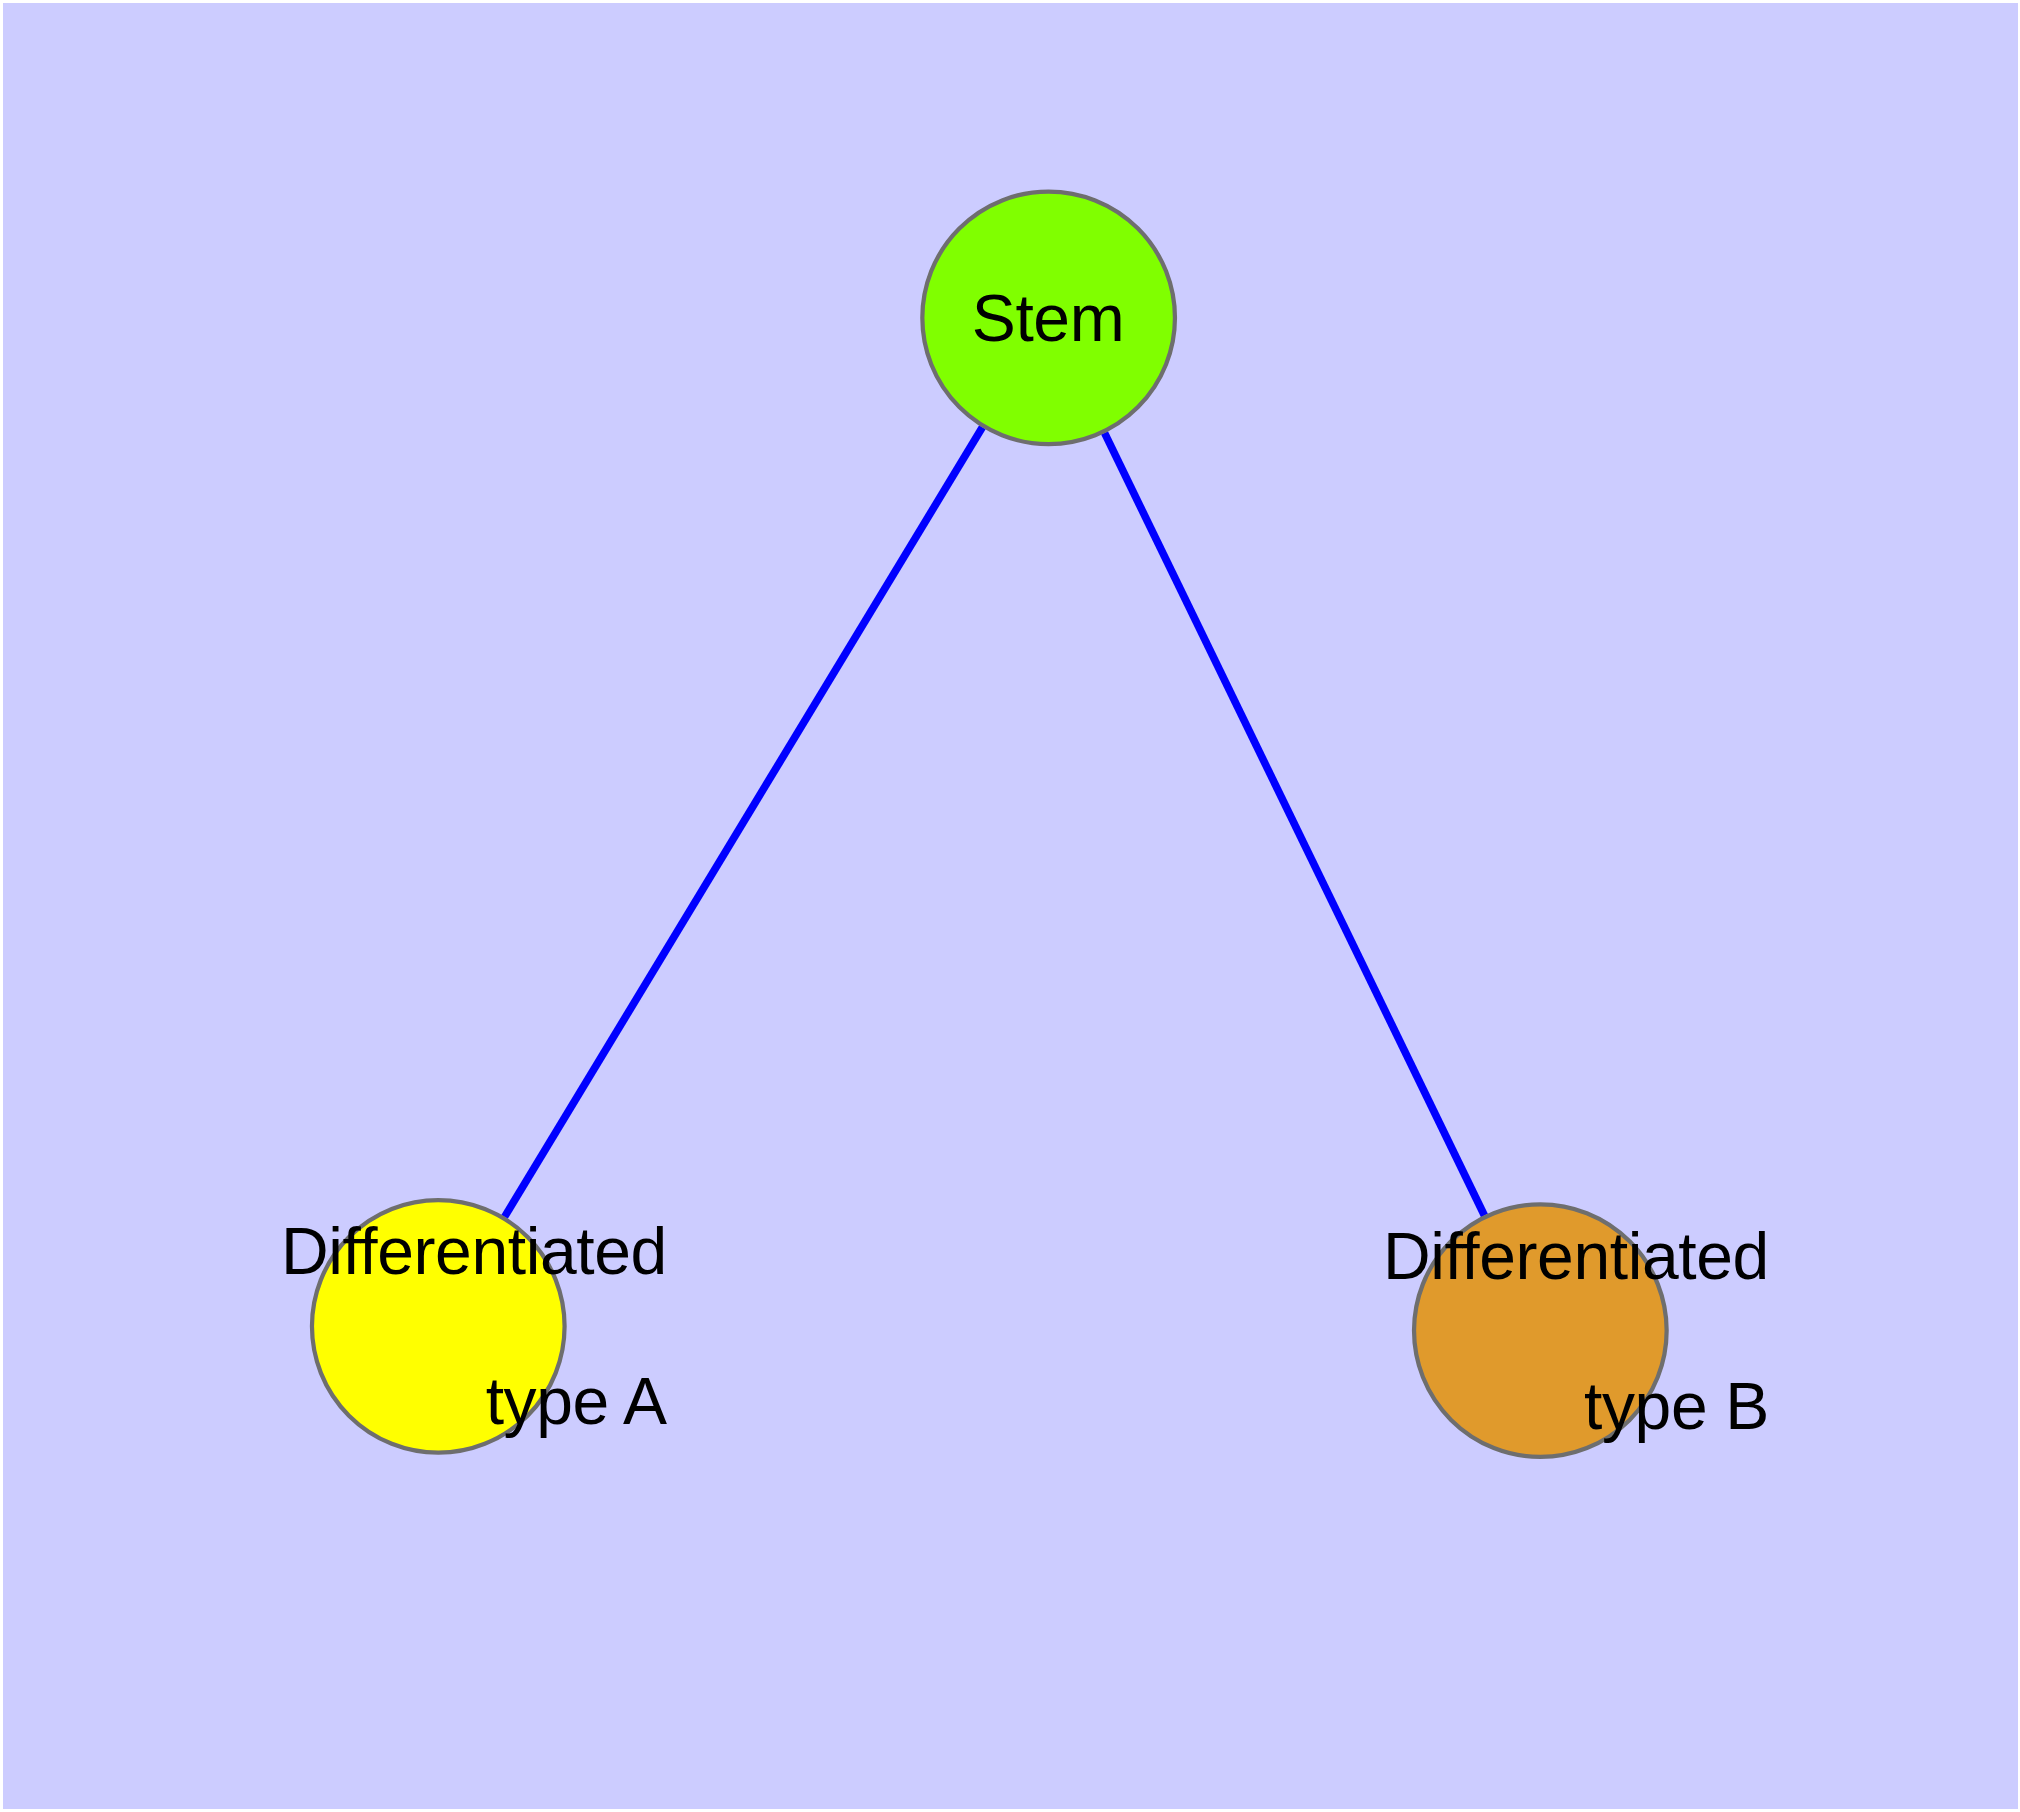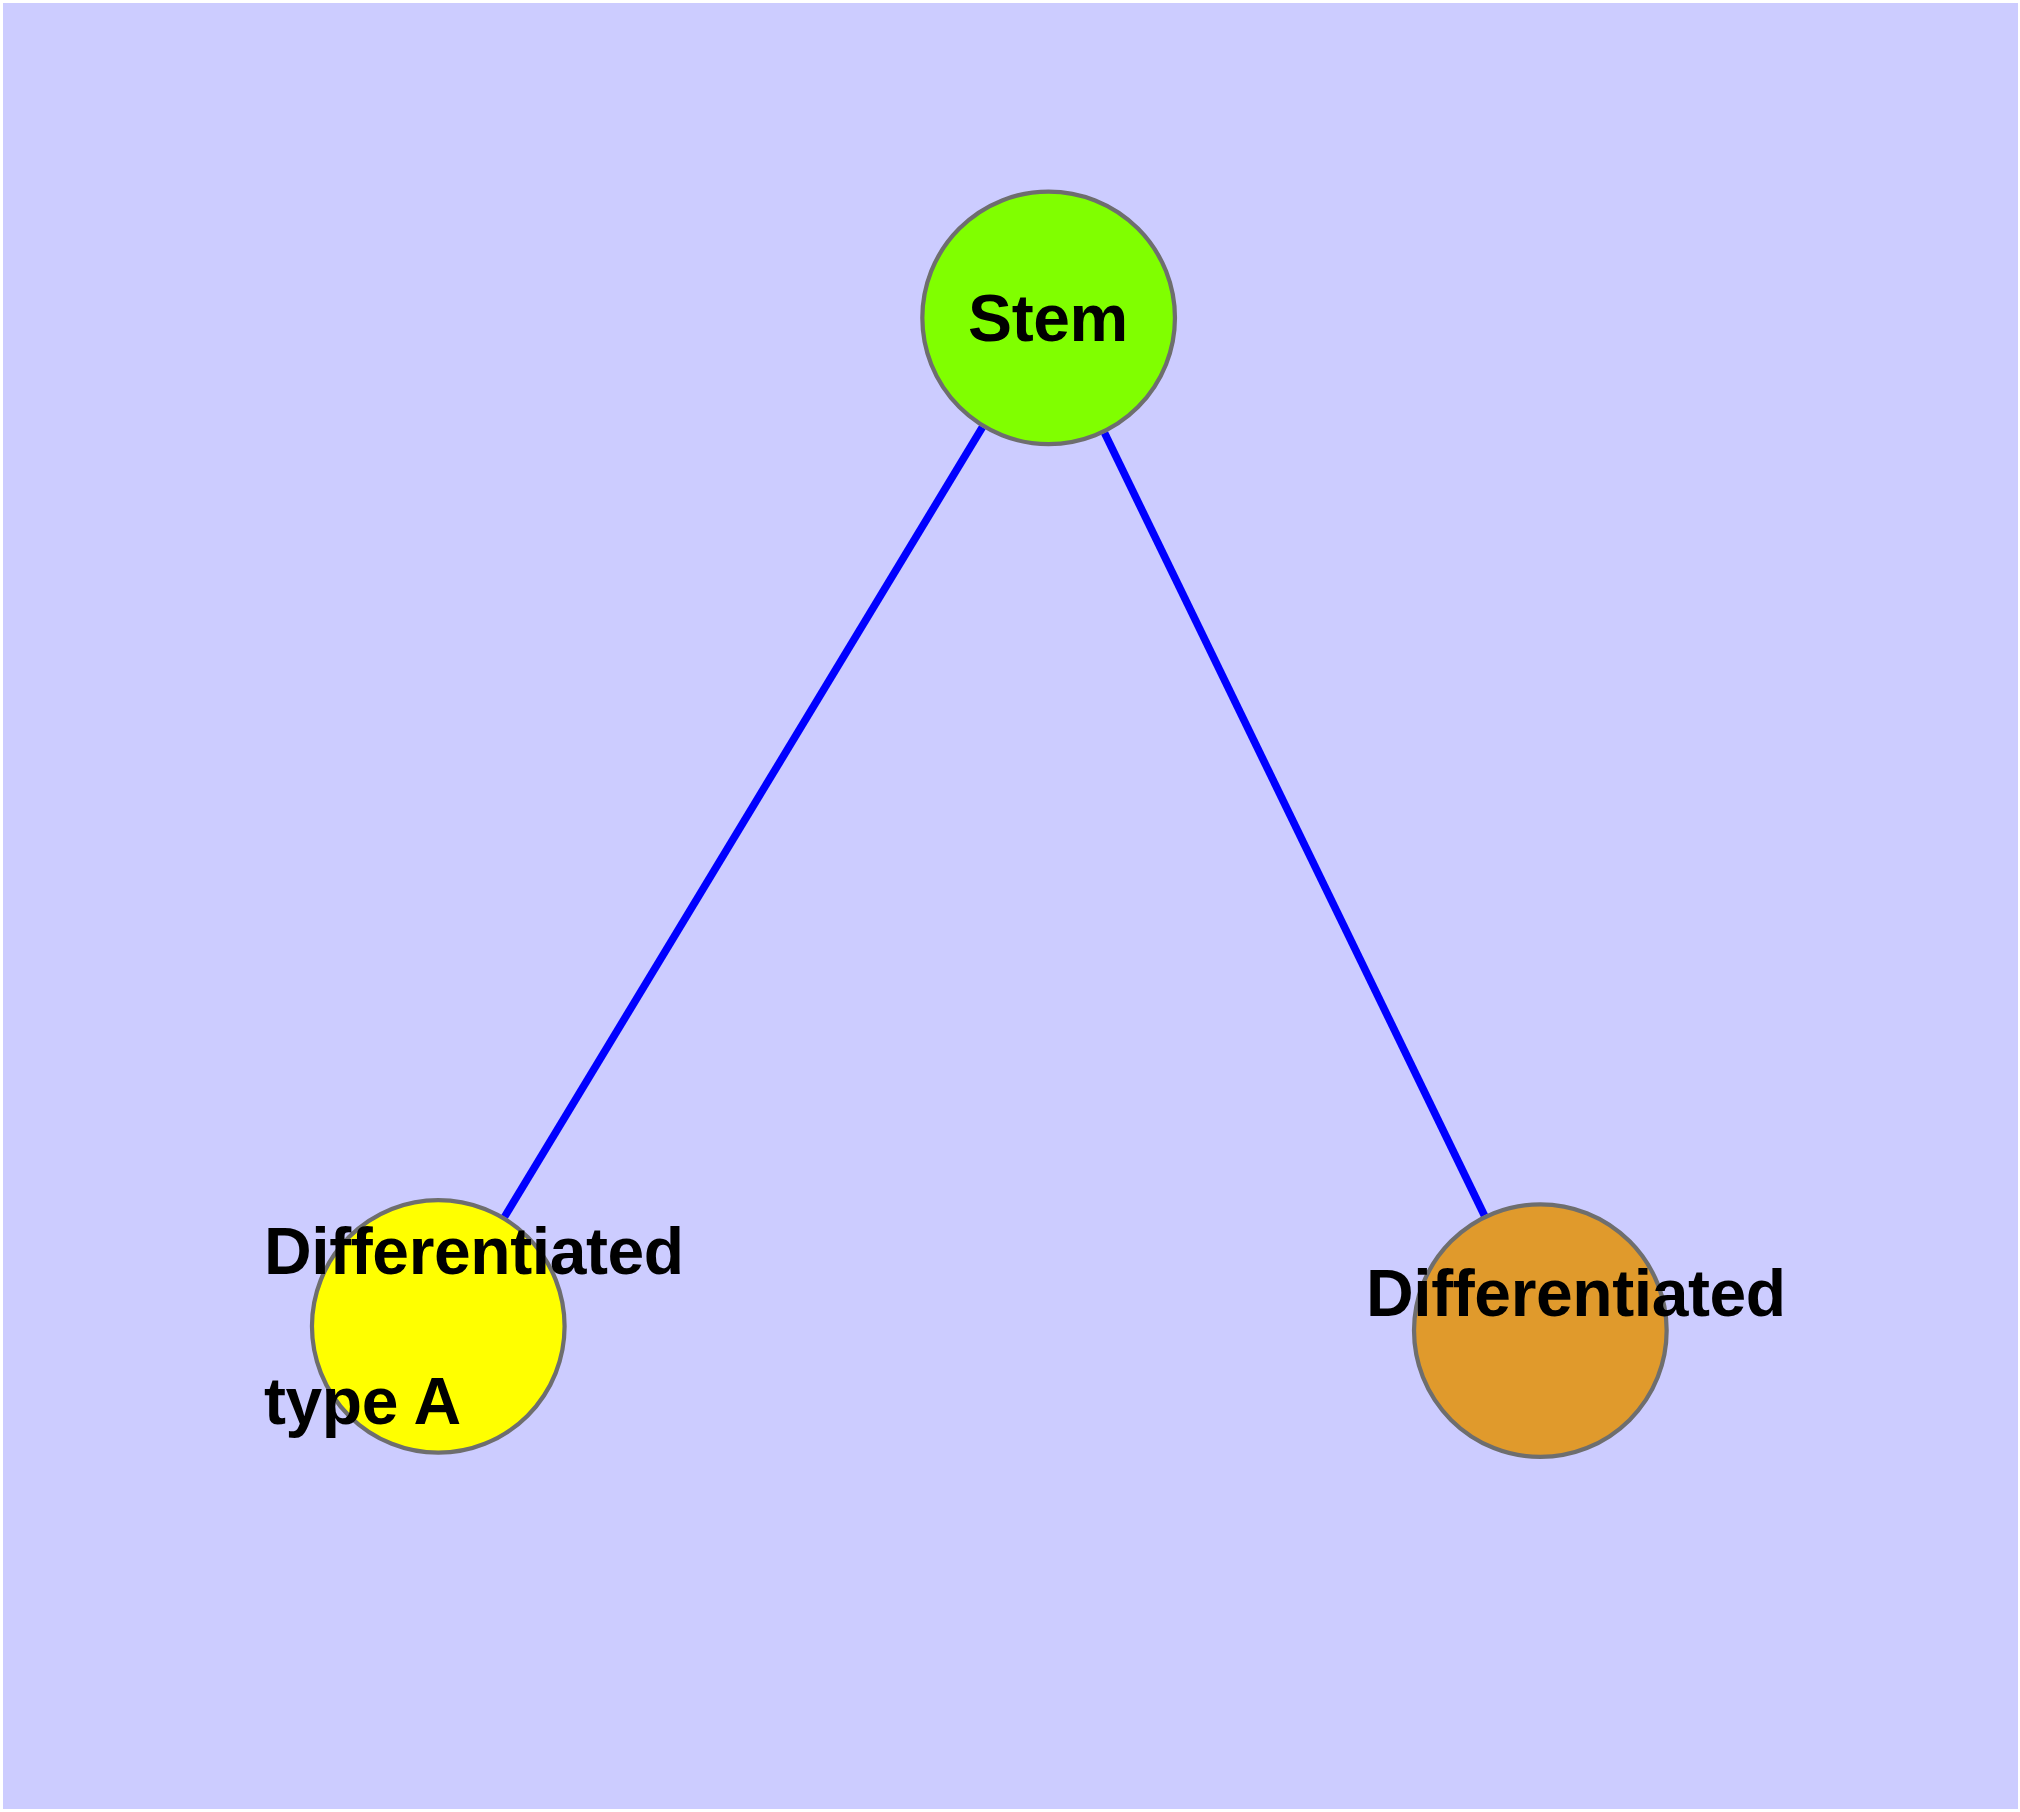--- a/index.html
+++ b/index.html
@@ -32,23 +32,23 @@
   #graph-svg {
     position: absolute;
     left: 0;
     top: 0;
     width: 2021px;
     height: 1812px;
     overflow: visible;
   }
   .node-label {
     position: absolute;
-    text-align: left;
+    text-align: right;
     color: #000000;
-    font-weight: bold;
+    font-weight: normal;
     font-size: 66px;
     line-height: 75px;
     letter-spacing: -0.4px;
     white-space: pre;
     transform: translate(-50%, -50%);
     pointer-events: none;
     font-family: "Liberation Sans", sans-serif;
   }
 </style>
 </head>
@@ -71,15 +71,16 @@
 
   <div class="node-label" style="left: 1048px; top: 318px; color: rgb(0, 0, 0); font-size: 66px;">Stem</div>
 
   <div class="node-label" style="left: 438px; top: 1326px; color: rgb(0, 0, 0); font-size: 66px;">
     <span>Differentiated</span><br>
     <span>type A</span>
   </div>
 
   <div class="node-label" style="left: 1540px; top: 1331px; color: rgb(0, 0, 0); font-size: 66px;">
     <span>Differentiated</span><br>
+    <span>type B</span>
   </div>
 </div>
 
 
 </body></html>

